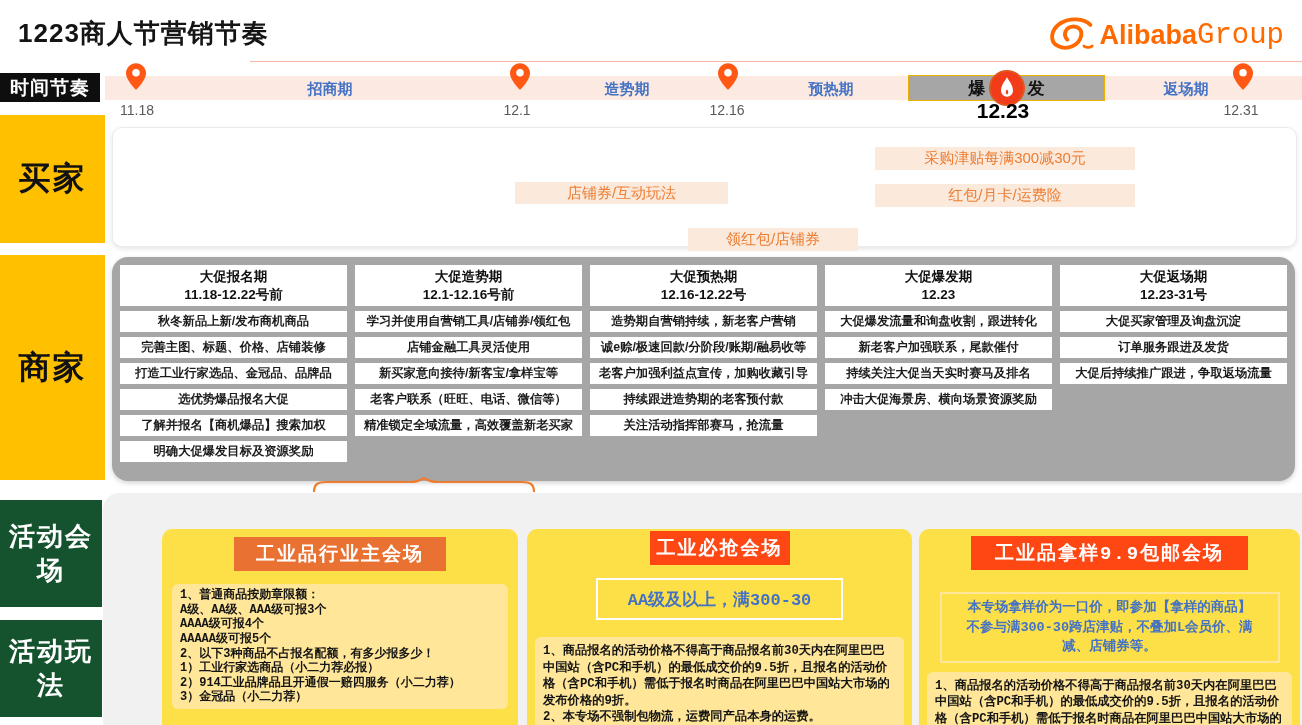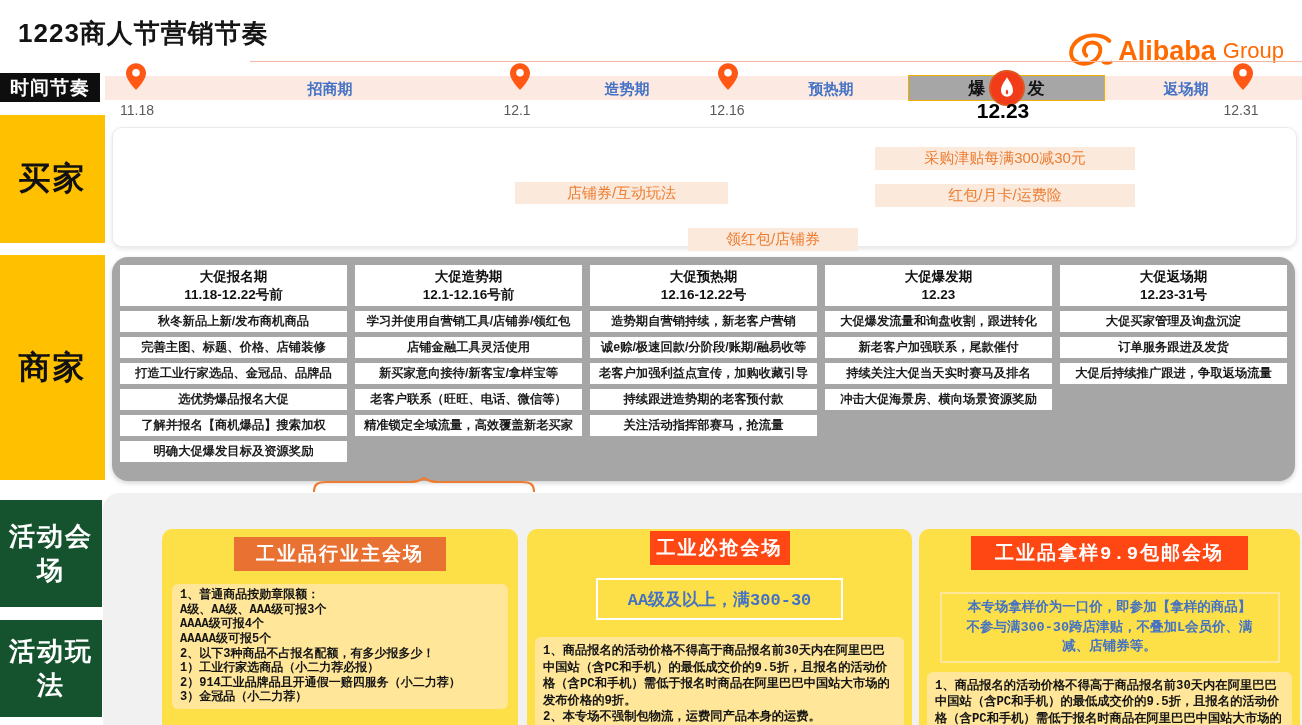--- a/index.html
+++ b/index.html
@@ -1,24 +1,24 @@
 <!DOCTYPE html>
 <html><head>
 <meta charset="utf-8">
 <style>
   html,body{margin:0;padding:0;background:#fff;}
   .canvas{position:relative;width:1302px;height:725px;background:#fff;overflow:hidden;
           font-family:"Liberation Sans","DejaVu Sans",sans-serif;}
 
   
   .title{position:absolute;left:18px;top:16px;font-size:26px;font-weight:bold;color:#141414;letter-spacing:1px;}
-  .logo{position:absolute;right:18px;top:32px;display:flex;align-items:center;}
+  .logo{position:absolute;right:18px;top:16px;display:flex;align-items:center;}
   .logo-mark{width:48px;height:38px;margin-right:4px;}
   .logo-brand{color:#FF6A00;font-size:27px;font-weight:bold;}
-  .logo-suffix{color:#FF6A00;font-size:22px;font-weight:normal;margin-left:7px;}
+  .logo-suffix{color:#FF6A00;font-size:29px;font-weight:normal;font-family:Liberation Mono, monospace;}
   .topline{position:absolute;left:250px;right:0;top:61px;height:1px;background:#F4B7A3;}
 
   
   .tl-label{position:absolute;left:0;top:73px;width:100px;height:29px;background:#0E0E0E;color:#fff;
             font-weight:bold;font-size:19px;display:flex;align-items:center;justify-content:center;letter-spacing:1px;}
   .tl-band{position:absolute;left:105px;right:0;top:76px;height:24px;background:#FCEAE2;}
   .tl-phase{position:absolute;top:80px;font-size:15px;font-weight:bold;color:#4472C4;transform:translateX(-50%);white-space:nowrap;}
   .burst-seg{position:absolute;left:908px;top:75px;width:197px;height:26px;background:#A6A6A6;border:1px solid #EFB100;
              box-sizing:border-box;display:flex;align-items:center;justify-content:center;gap:42px;}
   .burst-char{font-size:17px;font-weight:bold;color:#111;}

